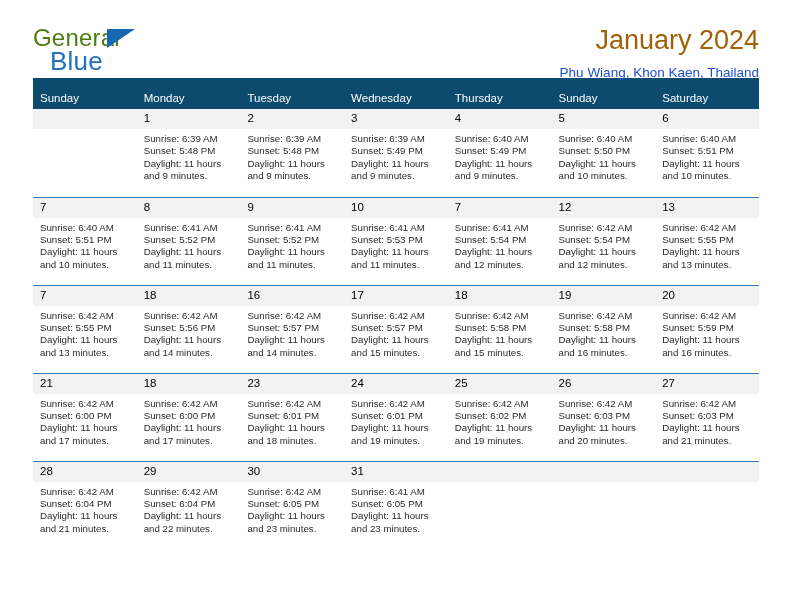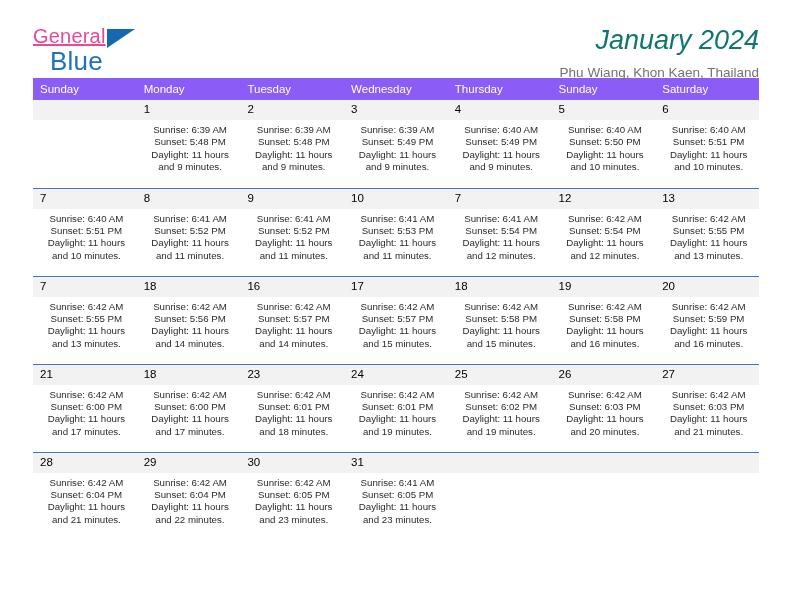--- a/index.html
+++ b/index.html
@@ -31,24 +31,23 @@
     padding-top: 26px;
     box-sizing: border-box;
   }
   .logo {
     position: relative;
     width: 150px;
     height: 48px;
     line-height: 1;
   }
   .logo-general {
-    font-size: 20px;
-    color: #ec4899;
+    font-size: 24px;
+    color: #4d7c0f;
     letter-spacing: 0.2px;
-    text-decoration: underline;
   }
   .logo-blue {
     position: absolute;
     left: 17px;
     top: 22px;
     font-size: 26px;
     color: #1f72bd;
     letter-spacing: 0.2px;
   }
   .logo-tri {
@@ -59,47 +58,46 @@
     height: 0;
     border-left: 28px solid #1668b0;
     border-bottom: 19px solid transparent;
   }
   .titles {
     text-align: right;
     padding-top: 0px;
   }
   .cal-title {
     font-size: 27px;
-    color: #0f766e;
+    color: #a16207;
     line-height: 1.05;
     white-space: nowrap;
-    font-style: italic;
   }
   .cal-subtitle {
     font-size: 13.5px;
-    color: #737373;
+    color: #1d4ed8;
     margin-top: 11px;
     white-space: nowrap;
     padding-left: 16px;
   }
 
   
   .calendar {
     width: 726px;
     border-collapse: collapse;
     table-layout: fixed;
     margin-top: 6px;
   }
   .calendar th {
-    background: #8b5cf6;
+    background: #0c4a6e;
     color: #ffffff;
     font-weight: normal;
     font-size: 11.5px;
     text-align: left;
-    padding: 5px 0 5px 7px;
+    padding: 14px 0 5px 7px;
     height: 11px;
     border: none;
   }
   .calendar td {
     vertical-align: top;
     padding: 0;
     border: none;
     border-top: 1px solid #3a7cb8;
     height: 88px;
     box-sizing: border-box;
@@ -119,21 +117,20 @@
     line-height: 13px;
   }
   .cell-empty .daynum {
     background: #f2f2f2;
   }
   .info {
     padding: 4px 4px 0 7px;
     font-size: 9.7px;
     line-height: 12.4px;
     color: #2b2b2b;
-    text-align: center;
   }
   .info div {
     white-space: nowrap;
   }
 </style>
 </head>
 <body>
 
 <div class="page">
 

